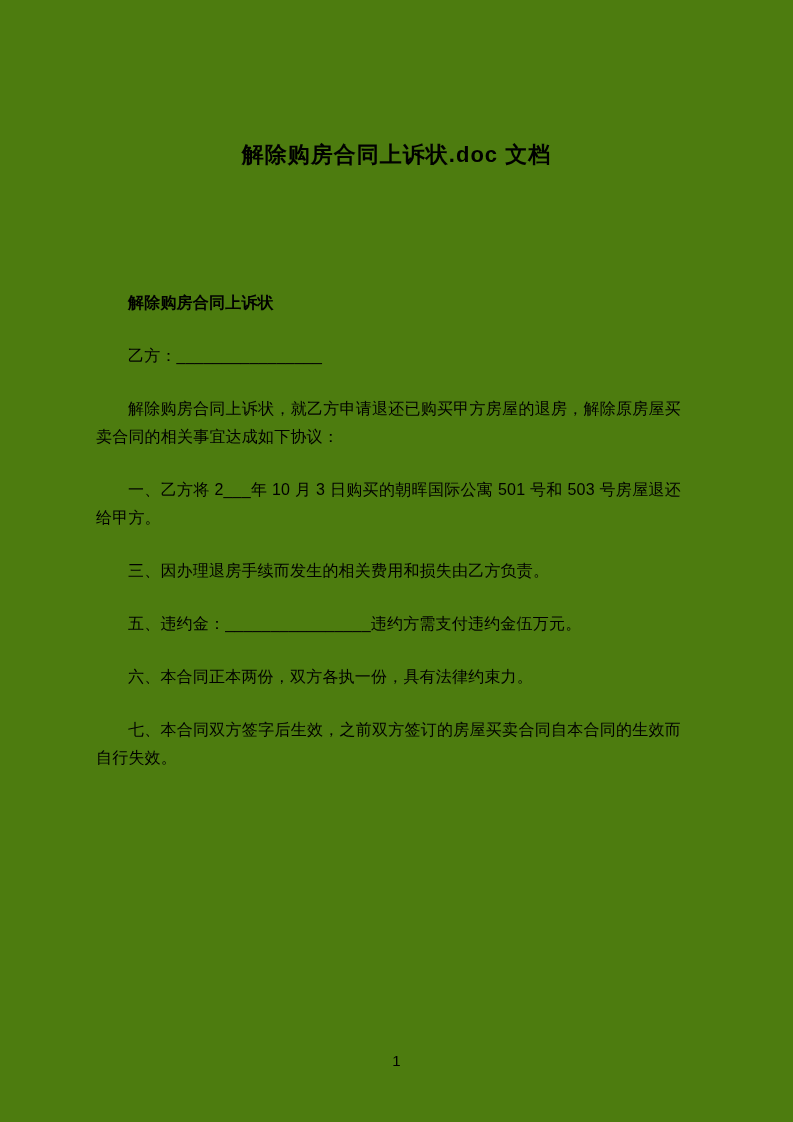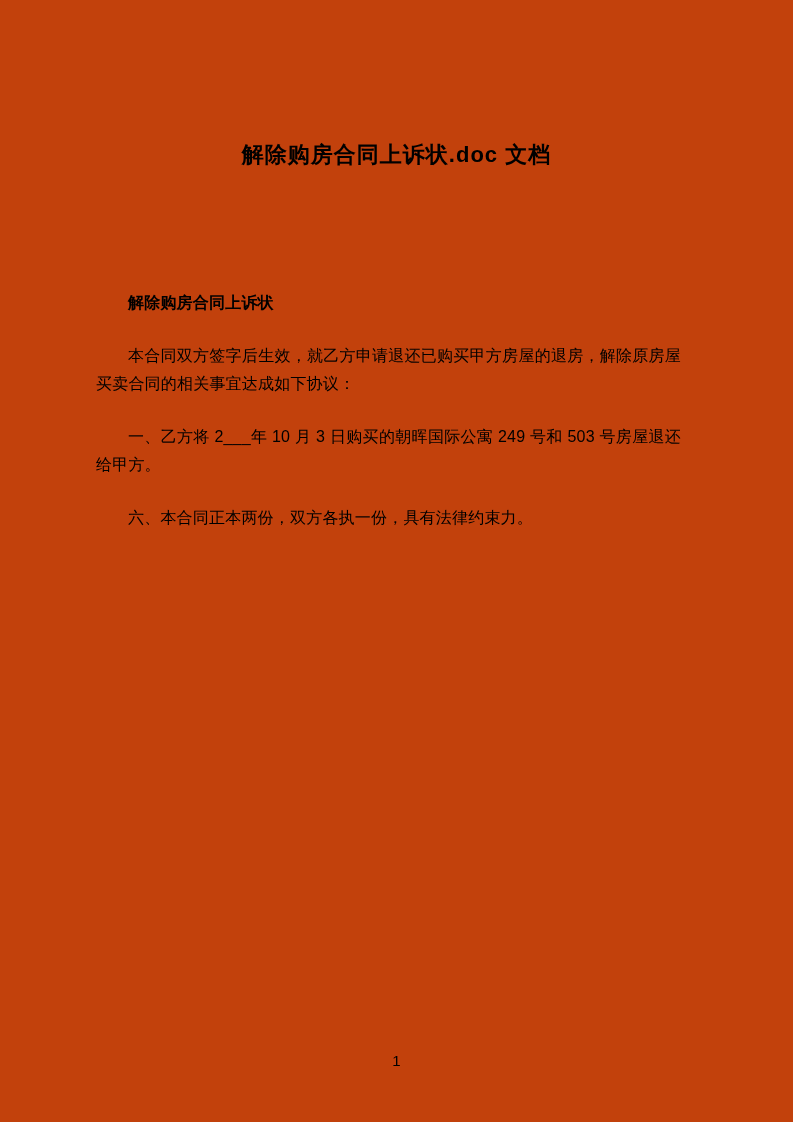--- a/index.html
+++ b/index.html
@@ -4,21 +4,21 @@
 <style>
   html, body {
     margin: 0;
     padding: 0;
     background: #ffffff;
   }
   .page {
     position: relative;
     width: 793px;
     height: 1122px;
-    background: #c2410c;
+    background: #4d7c0f;
     color: #000000;
     font-family: "Liberation Sans", "DejaVu Sans", sans-serif;
     overflow: hidden;
   }
   .doc-title {
     position: absolute;
     top: 139px;
     left: 0;
     width: 793px;
     text-align: center;
@@ -61,29 +61,33 @@
 
 <div class="page">
 
   <h1 class="doc-title">解除购房合同上诉状.doc 文档</h1>
 
   <div class="content">
 
     <p class="section-heading">解除购房合同上诉状</p>
 
 
+    <p>乙方：________________</p>
 
-    <p>本合同双方签字后生效，就乙方申请退还已购买甲方房屋的退房，解除原房屋买卖合同的相关事宜达成如下协议：</p>
+    <p>解除购房合同上诉状，就乙方申请退还已购买甲方房屋的退房，解除原房屋买卖合同的相关事宜达成如下协议：</p>
 
-    <p>一、乙方将 2___年 10 月 3 日购买的朝晖国际公寓 249 号和 503 号房屋退还给甲方。</p>
+    <p>一、乙方将 2___年 10 月 3 日购买的朝晖国际公寓 501 号和 503 号房屋退还给甲方。</p>
 
 
+    <p>三、因办理退房手续而发生的相关费用和损失由乙方负责。</p>
 
 
+    <p>五、违约金：________________违约方需支付违约金伍万元。</p>
 
     <p>六、本合同正本两份，双方各执一份，具有法律约束力。</p>
 
+    <p>七、本合同双方签字后生效，之前双方签订的房屋买卖合同自本合同的生效而自行失效。</p>
 
   </div>
 
   <div class="page-footer">1</div>
 
 </div>
 
 </body></html>

